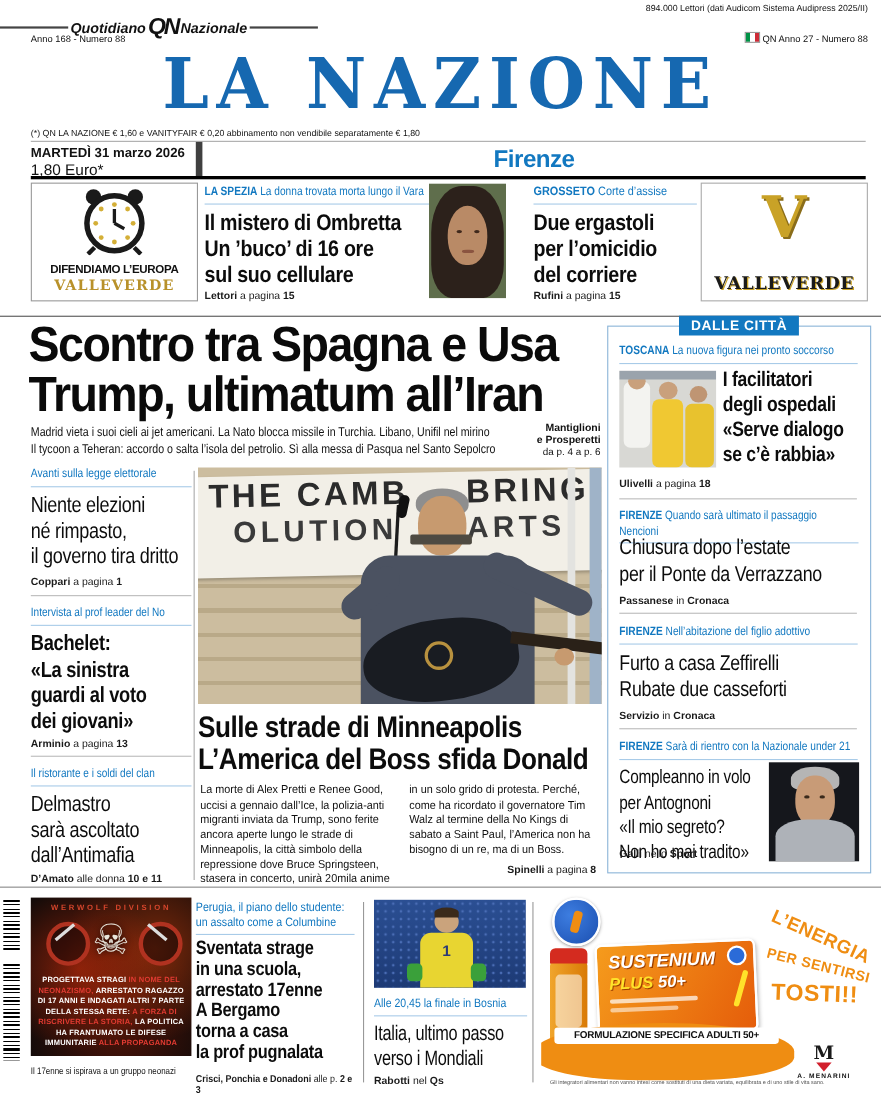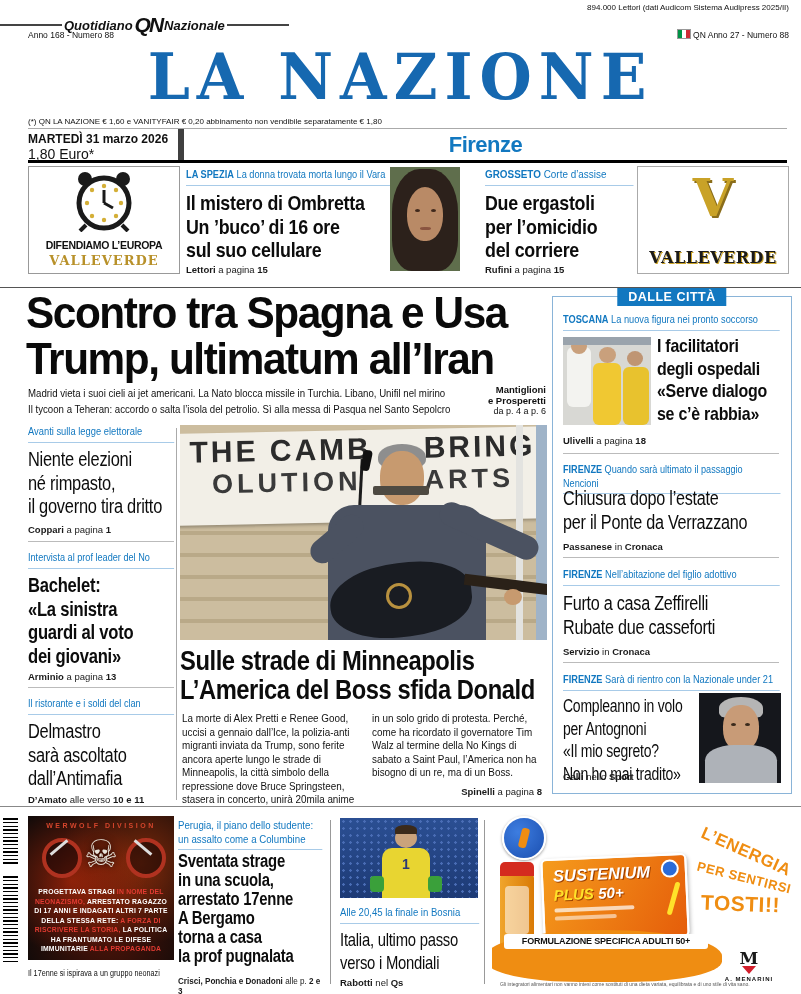--- a/index.html
+++ b/index.html
@@ -153,21 +153,21 @@
 «La sinistra
 guardi al voto
 dei giovani»</div>
   <div class="abs by" style="left:28px;top:671px"><b>Arminio</b><span> a pagina </span><b>13</b></div>
   <div class="hline" style="left:28px;top:687px;width:146px;background:#bbb"></div>
 
   <div class="abs kick sq" style="left:28px;top:697px;width:176px;transform:scaleX(.83)">Il ristorante e i soldi del clan</div>
   <div class="abs hl light pre sq" style="left:28px;top:720px;width:180px;font-size:20px;line-height:23.5px;transform:scaleX(.82)">Delmastro
 sarà ascoltato
 dall’Antimafia</div>
-  <div class="abs by" style="left:28px;top:794px"><b>D’Amato</b><span> alle verso </span><b>10 e 11</b></div>
+  <div class="abs by" style="left:28px;top:794px"><b>D’Amato</b><span> alle donna </span><b>10 e 11</b></div>
 
   <div class="abs" style="left:180px;top:425px;width:367px;height:215px;overflow:hidden;background:repeating-linear-gradient(180deg,#ccbd9f 0 18px,#b9a988 18px 22px)">
     <div class="abs" style="left:-6px;top:5px;width:378px;height:92px;background:#f2efe7;transform:rotate(-1.2deg);box-shadow:0 2px 3px rgba(0,0,0,.25)">
       <div style="display:flex;justify-content:space-between;padding:2px 16px 0 16px;font-weight:bold;font-size:30px;color:#2b2b2b;letter-spacing:3px">
         <span>THE CAMB</span>
         <span>BRING</span>
       </div>
       <div style="display:flex;justify-content:space-between;padding:0 38px;font-weight:bold;font-size:27px;color:#3a3a3a;letter-spacing:4px">
         <span>OLUTION</span>
         <span>ARTS</span>

